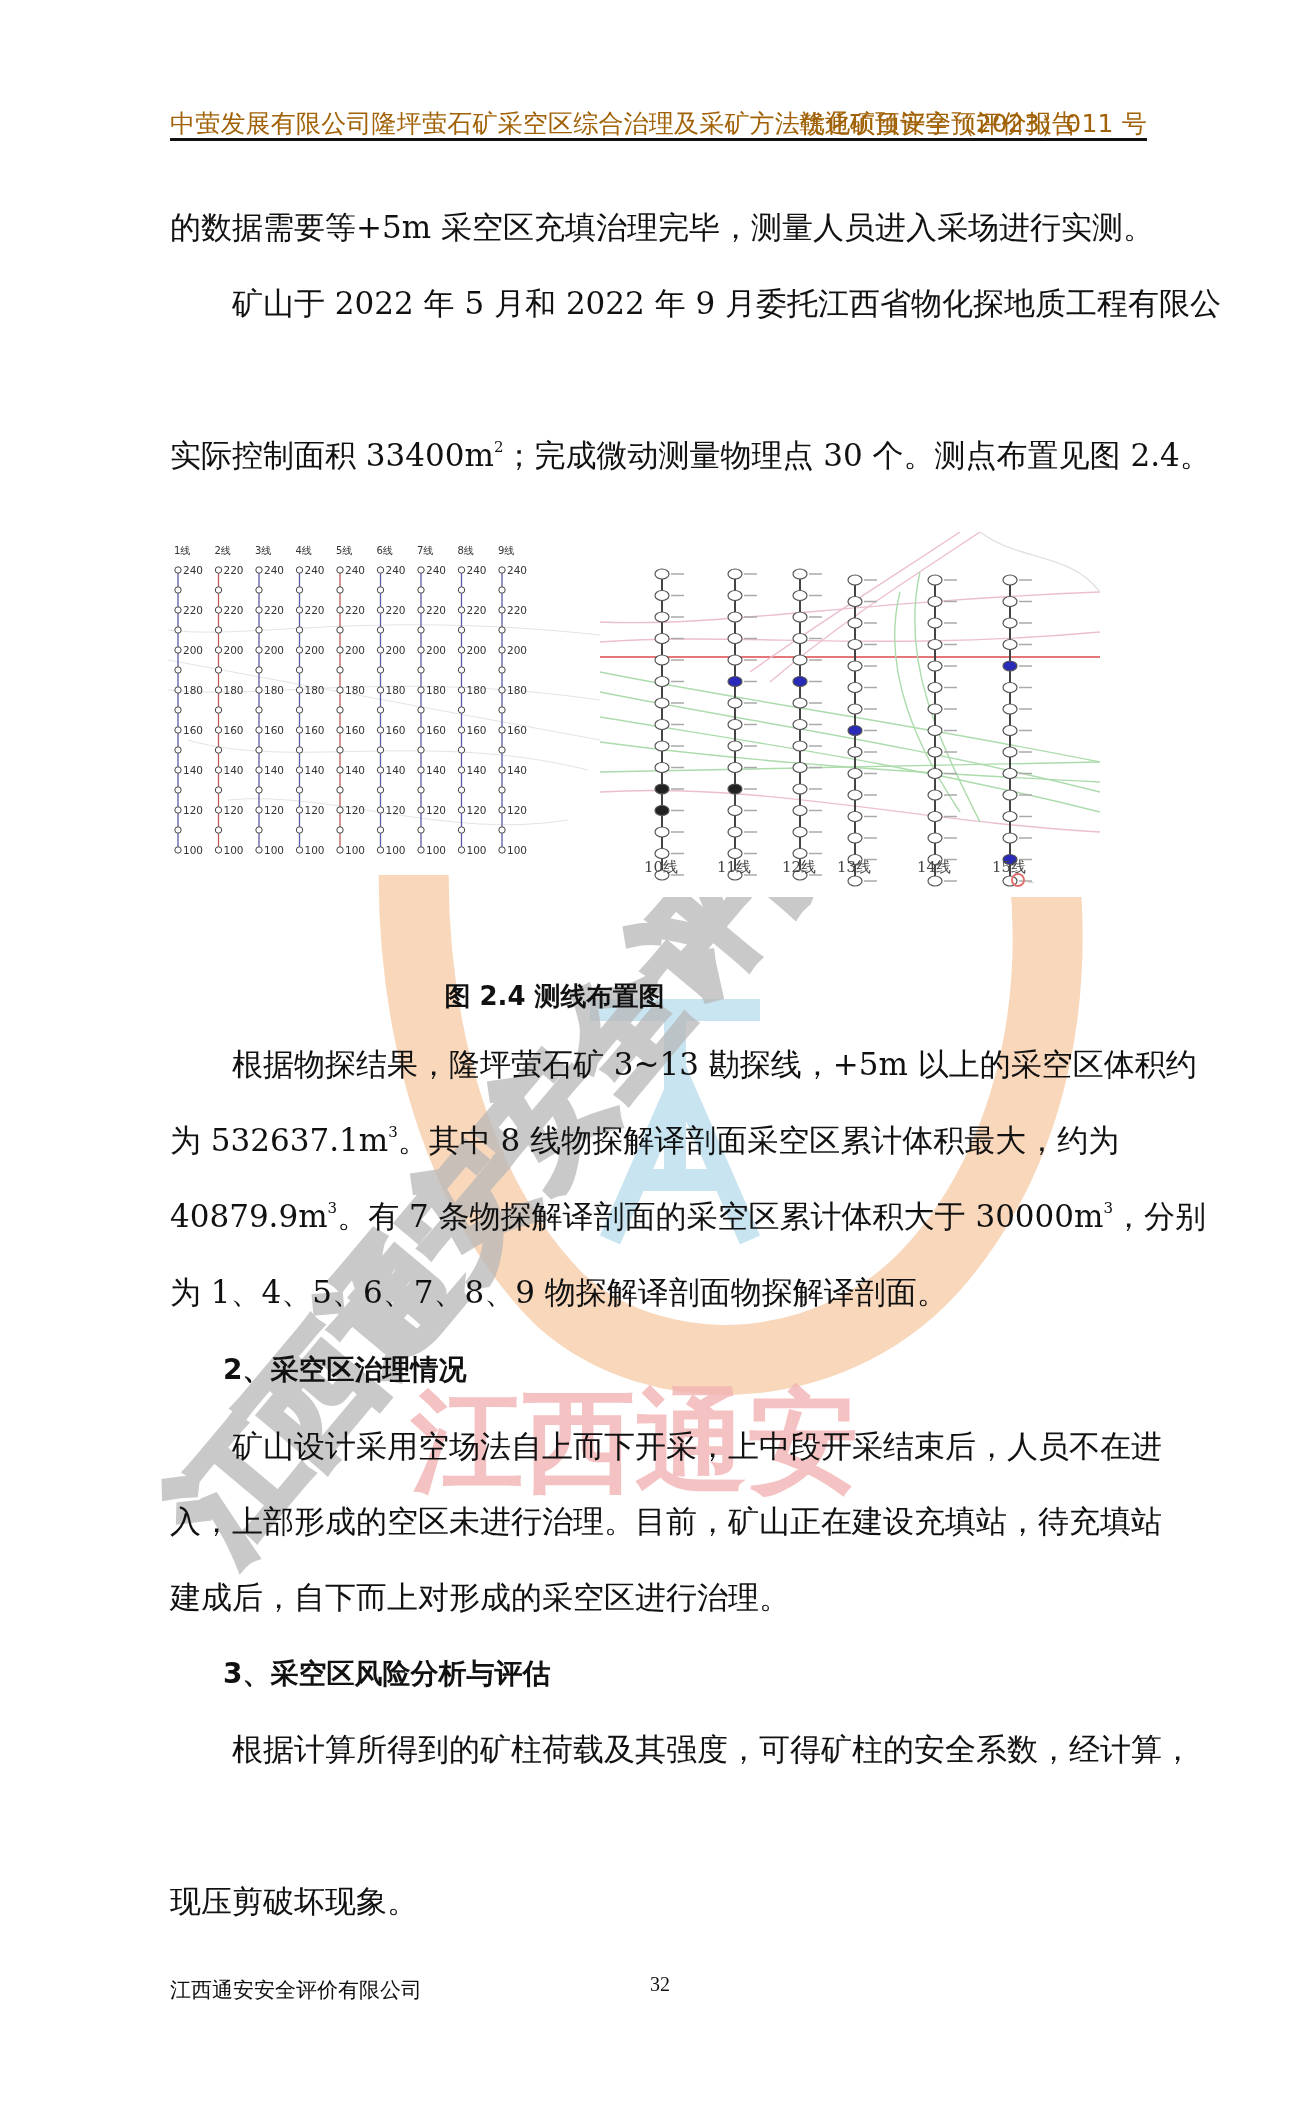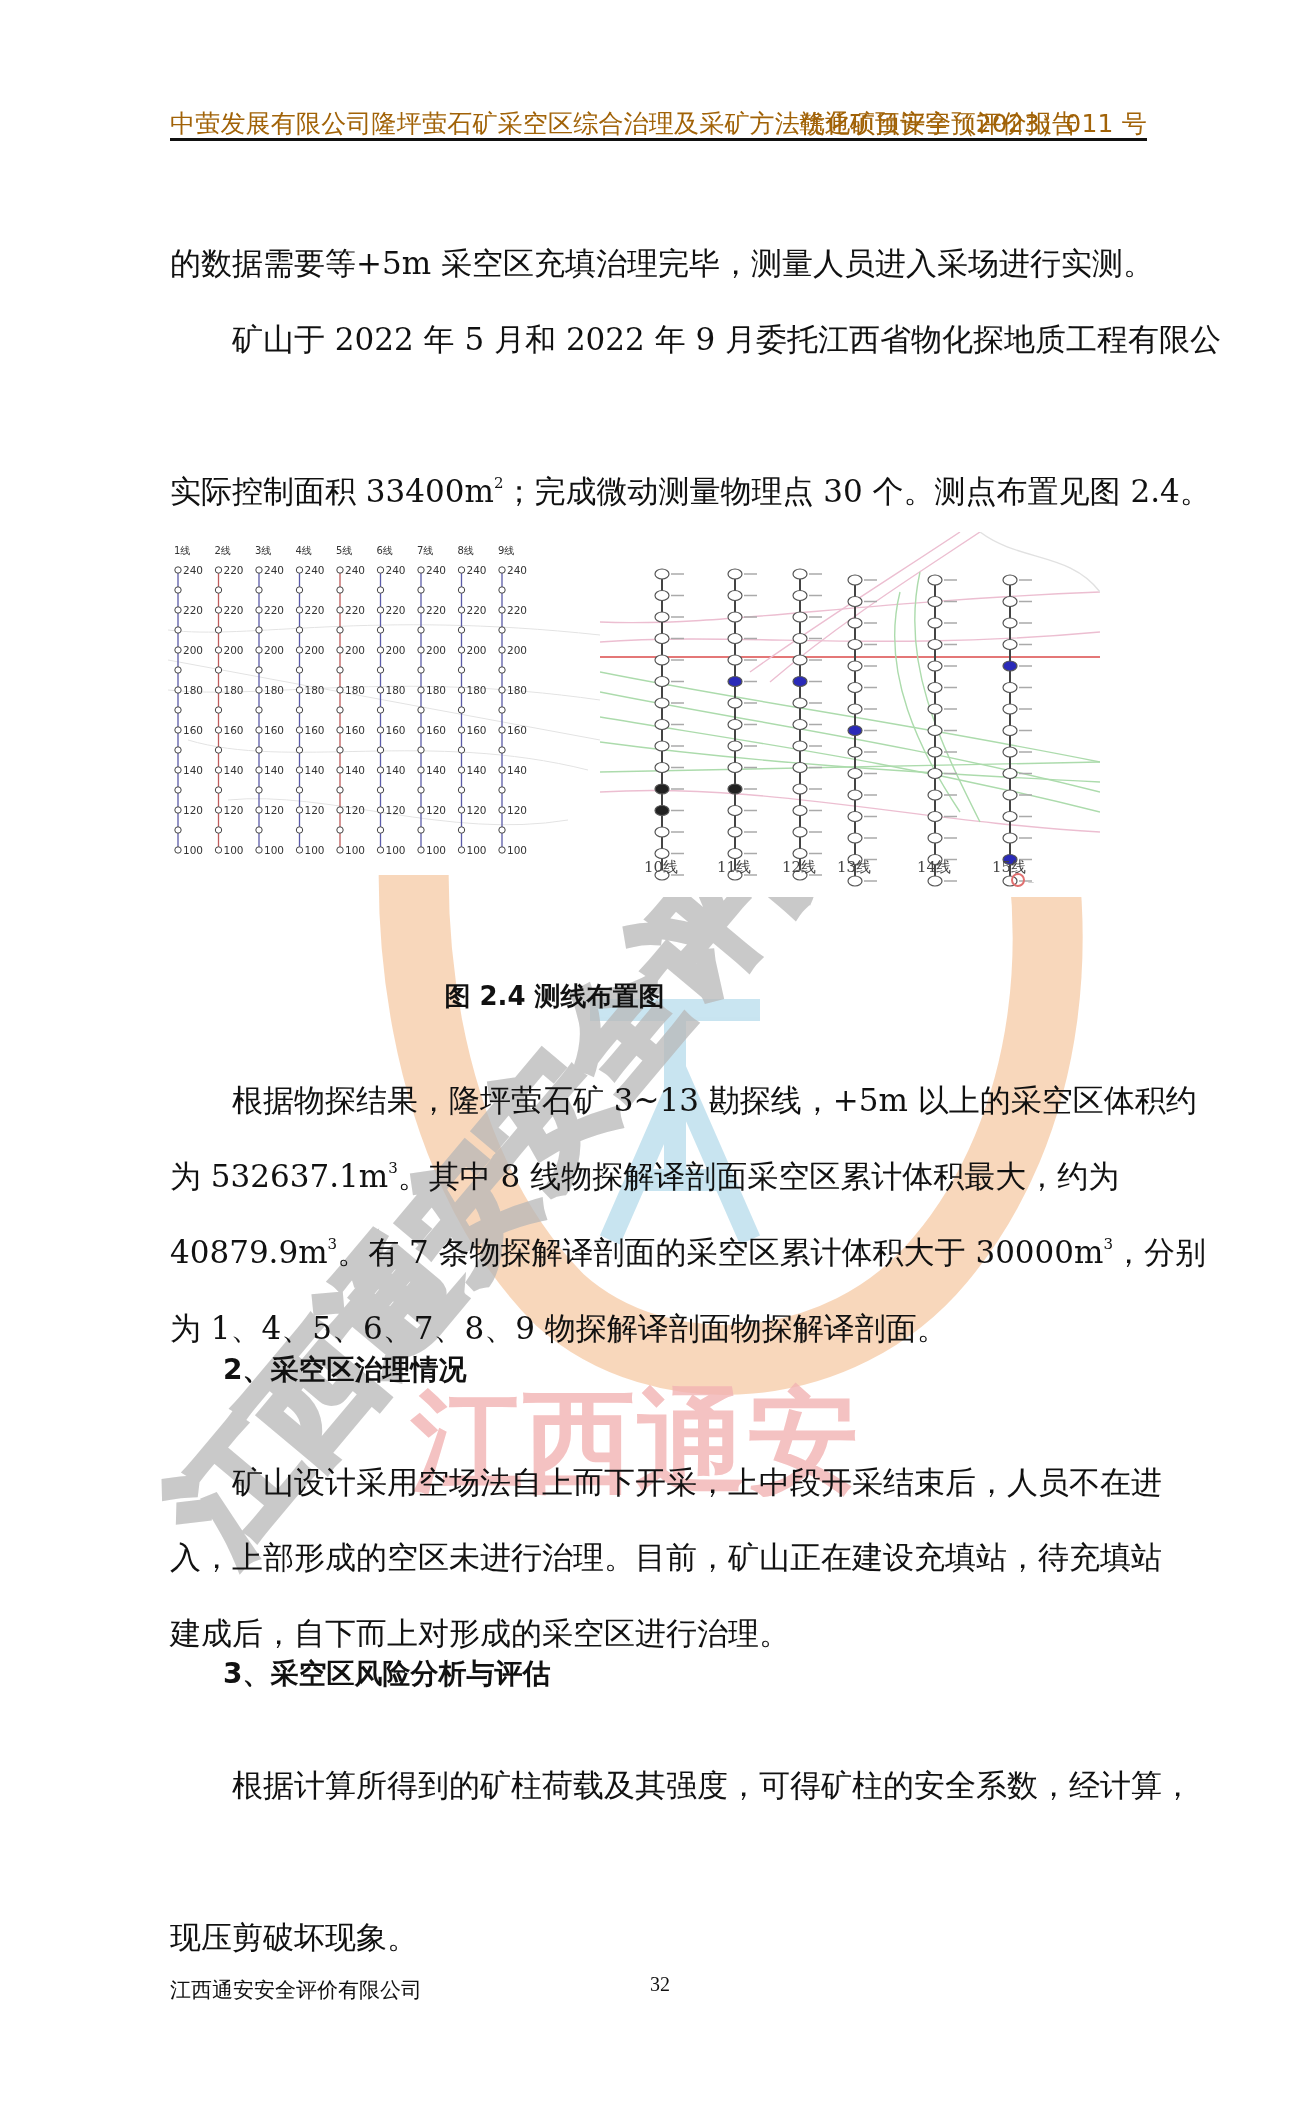--- a/index.html
+++ b/index.html
@@ -11,21 +11,21 @@
   .hdr { position: absolute; left: 170px; top: 103px; width: 977px; height: 36px;
          font-family: "DejaVu Sans", "Liberation Sans", sans-serif; font-size: 25px;
          color: #a16207; white-space: nowrap; letter-spacing: 0.2px; }
   .hdr .left { position: absolute; left: 0; top: 4px; }
   .hdr .right { position: absolute; right: 0; top: 4px; }
   .hdr-rule { position: absolute; left: 170px; top: 138px; width: 977px; height: 3px; background: #111; }
 
   
   .line { position: absolute; left: 170px; width: 977px; height: 44px;
           font-size: 31px; line-height: 44px; white-space: nowrap; color: #111;
-          font-family: "DejaVu Serif", "Liberation Serif", serif; margin-top: 36px; }
+          font-family: "DejaVu Serif", "Liberation Serif", serif; }
   .line.indent { left: 232px; width: 915px; }
   .line.justify { text-align: justify; text-align-last: justify; }
   .heading { position: absolute; left: 223px; font-size: 28px; font-weight: bold; line-height: 44px;
              font-family: "DejaVu Sans", "Liberation Sans", sans-serif; white-space: nowrap; }
   .caption { position: absolute; left: 0; width: 1109px; text-align: center; font-size: 26px; font-weight: bold;
              font-family: "DejaVu Sans", "Liberation Sans", sans-serif; line-height: 40px; }
   sup { font-size: 15px; vertical-align: 14px; line-height: 0; }
 
   
   .ftr-left { position: absolute; left: 170px; top: 1976px; font-size: 21px;

